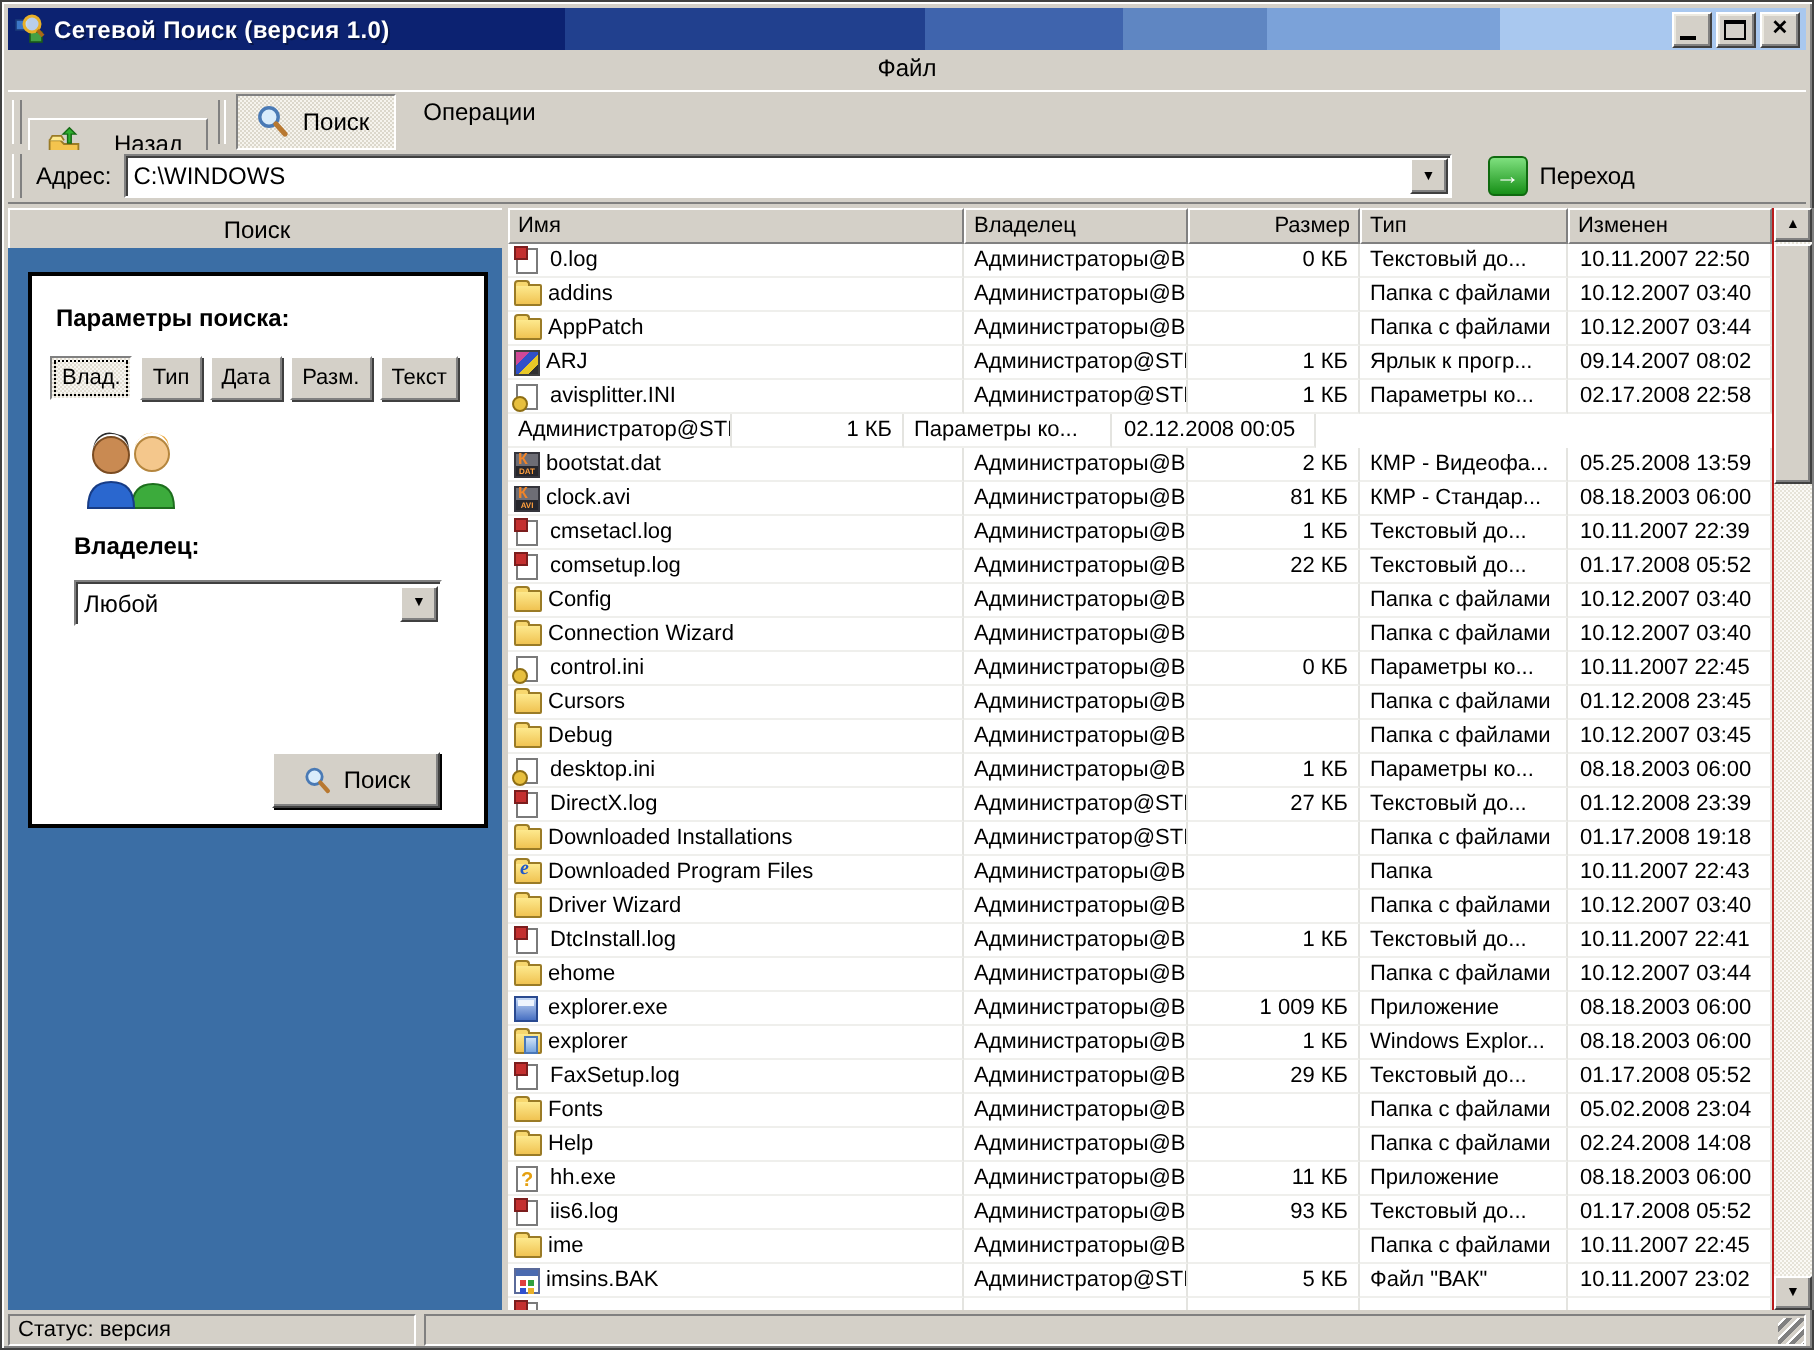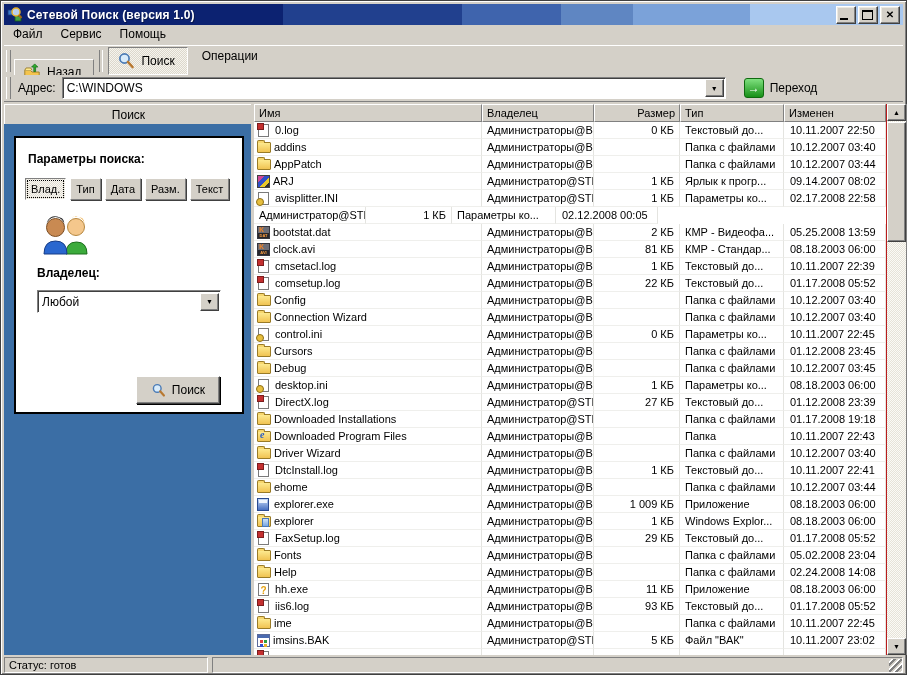--- a/index.html
+++ b/index.html
@@ -30,30 +30,30 @@
     border:1px solid;border-color:#fff #404040 #404040 #fff;
     box-shadow:inset -1px -1px 0 #808080, inset 1px 1px 0 #ece9e0;cursor:default;}
   .wbtn-min::after{content:'';position:absolute;left:3px;bottom:3px;width:8px;height:2px;background:#000;}
   .wbtn-max::after{content:'';position:absolute;left:3px;top:3px;width:9px;height:7px;
     border:1px solid #000;border-top:2px solid #000;}
   .wbtn-close::after{content:'✕';position:absolute;left:0;right:0;top:0;font-size:10px;
     font-weight:bold;text-align:center;line-height:15px;color:#000;}
 
   
   .menubar{position:absolute;left:3px;top:24px;width:899px;height:20px;
-    display:flex;align-items:flex-start;background:#d4d0c8;font-size:12px;}
+    display:flex;align-items:center;background:#d4d0c8;font-size:12px;flex-direction:column;}
   .menu-item{padding:2px 9px;color:#000;}
 
   
   .toolbar{position:absolute;left:3px;top:44px;width:899px;height:29px;background:#d4d0c8;
     border-top:1px solid #fff;border-bottom:1px solid #808080;
     display:flex;align-items:center;font-size:12px;}
   .tb-grip{width:3px;height:22px;margin:0 3px 0 2px;
     border-left:1px solid #fff;border-right:1px solid #808080;}
-  .tb-btn{height:24px;display:flex;align-items:center;gap:6px;padding:0 12px 0 8px;
+  .tb-btn{height:24px;display:flex;align-items:center;gap:16px;padding:0 12px 0 8px;
     border:1px solid;border-color:#fff #808080 #808080 #fff;background:#d4d0c8;cursor:default;margin-top:22px;}
   .tb-sep{width:2px;height:22px;margin:0 5px;
     border-left:1px solid #808080;border-right:1px solid #fff;}
   .tb-toggle{height:26px;display:flex;align-items:center;gap:6px;padding:0 12px 0 8px;
     border:1px solid;border-color:#808080 #fff #fff #808080;
     background-color:#e9e6dd;
     background-image:repeating-conic-gradient(#f6f4ee 0% 25%, #dcd8cc 0% 50%);
     background-size:2px 2px;cursor:default;}
   .tb-flat{height:24px;display:flex;align-items:flex-start;padding:0 14px;cursor:default;}
   .icon16{width:18px;height:18px;flex:none;}
@@ -650,20 +650,20 @@
 </div>
     <div class="vscroll">
       <div class="sbtn sb-up">▲</div>
       <div class="sthumb"></div>
       <div class="sbtn sb-down">▼</div>
     </div>
   </div>
 
   <div class="statusbar">
     <div class="sb-panel sb-left">
-      <span>Статус: готов</span>
+      <span>Статус: версия</span>
     </div>
     <div class="sb-panel sb-right">
       <div class="resize-grip"></div>
     </div>
   </div>
 
 </div>
 
 </body></html>

